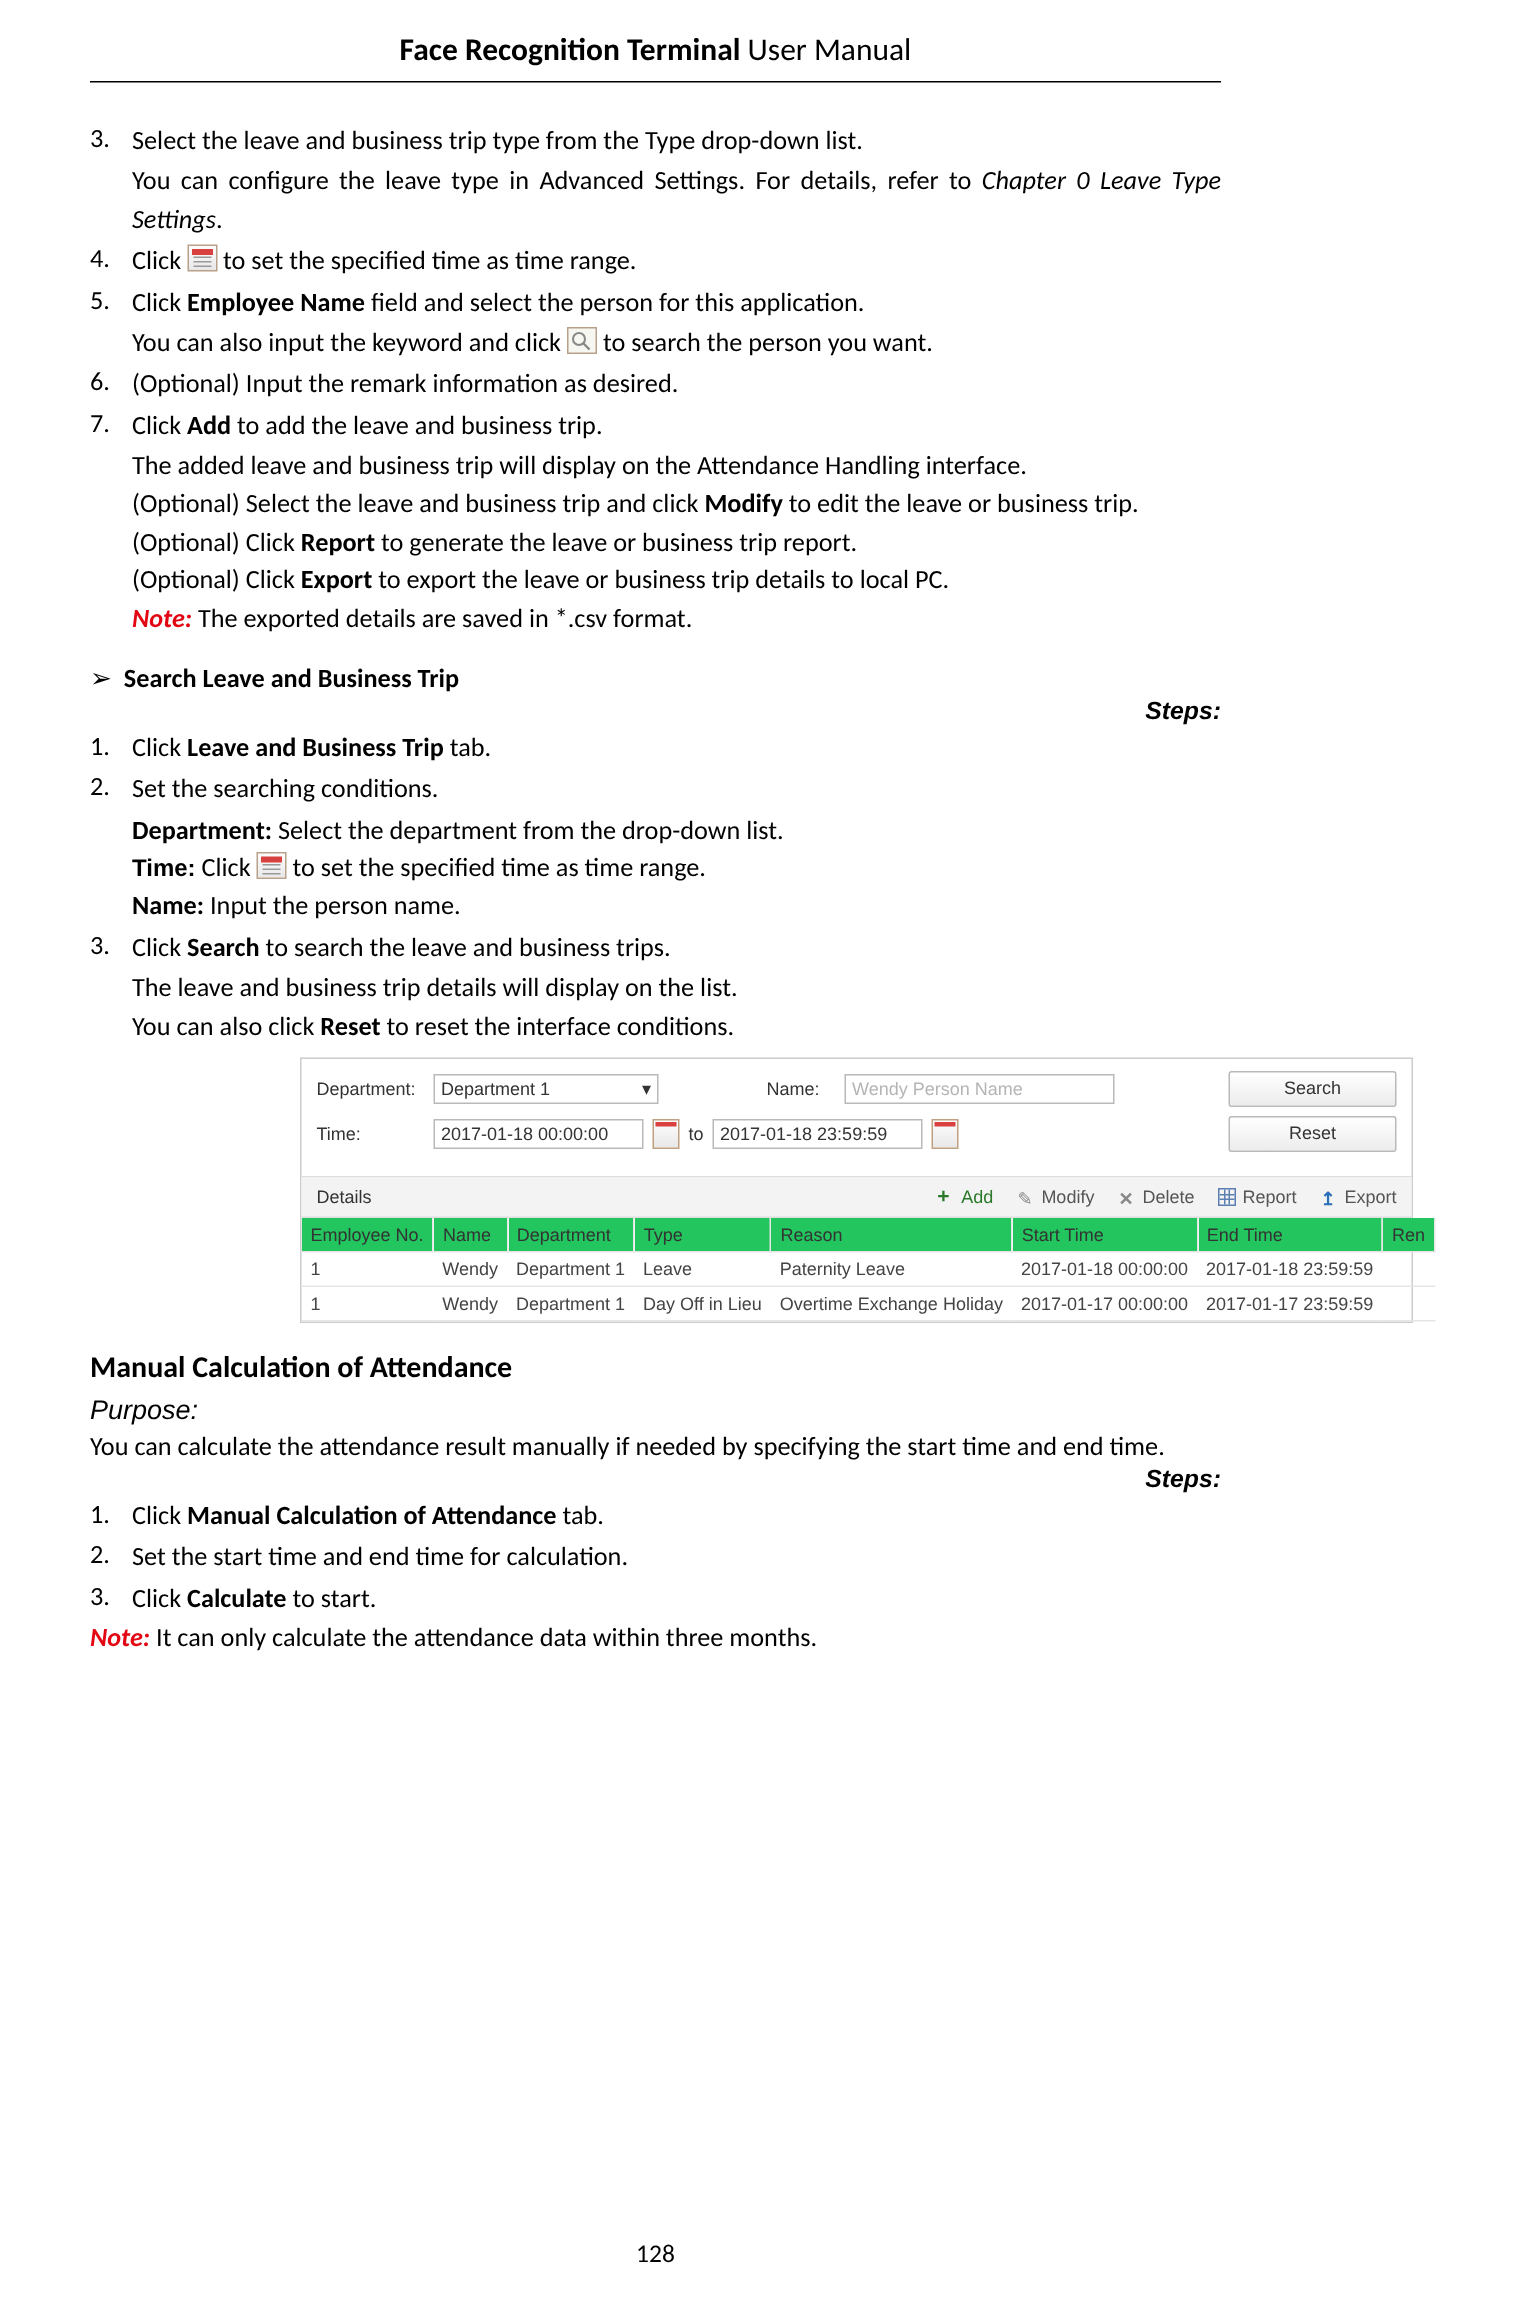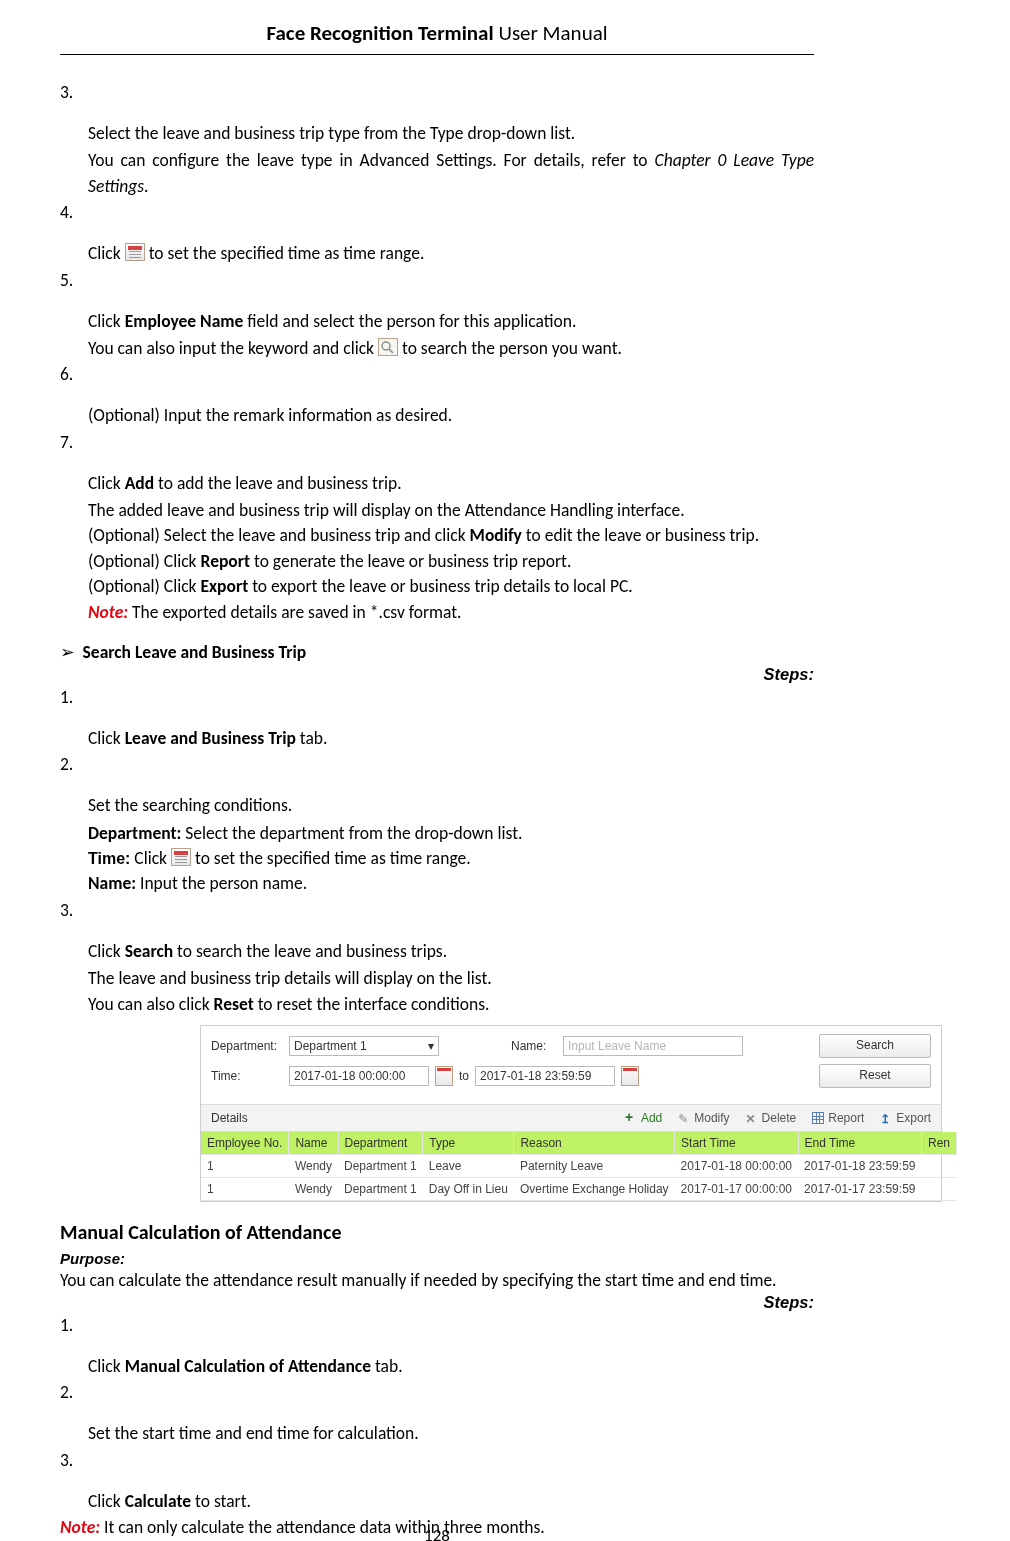--- a/index.html
+++ b/index.html
@@ -44,46 +44,45 @@
     text-align: justify;
   }
   .num {
     width: 28px;
     flex: 0 0 28px;
     text-align: left;
   }
   .licontent {
     flex: 1;
     line-height: 1.45;
-    margin-top: 40px;
   }
   .cont { padding-left: 28px; text-align: justify; line-height:1.45;}
   .b { font-weight: bold; }
   .i { font-style: italic; }
   .note { color: #e30613; font-weight: bold; font-style: italic;}
   .h-sub {
     font-weight: bold;
     font-size: 20px;
     margin-top: 18px;
     margin-bottom: 6px;
   }
   .steps-lbl {
     font-weight: bold;
     font-style: italic;
     margin: 2px 0;
     font-family: Arial, sans-serif;
     font-size:16.5px;
     text-align:right;
   }
   .purpose-lbl {
-    font-weight: bold;
+    font-weight: normal;
     font-style: italic;
     margin: 0 0 2px 0;
     font-family: Arial, sans-serif;
-    font-size:15px;
+    font-size:18px;
   }
   .inline-icon {
     display: inline-block;
     width: 18px;
     height: 16px;
     border: 1px solid #b8a08a;
     vertical-align: -2px;
     position: relative;
     background: linear-gradient(#fdfdfd,#e8e8e8);
   }
@@ -181,21 +180,21 @@
     text-align:left;
     padding: 4px 6px;
     border-bottom: 1px solid #e5e5e5;
     white-space: nowrap;
     overflow: hidden;
   }
   .ui-table th {
     font-weight: normal;
     color:#333;
     border-right: 1px solid #e5e5e5;
-    background:#bef264;
+    background:#22c55e;
   }
   .ui-table td { color:#444;}
   .col-emp{width:78px;} .col-name{width:56px;} .col-dept{width:82px;} .col-type{width:90px;}
   .col-reason{width:170px;} .col-start{width:130px;} .col-end{width:130px;} .col-rem{width:34px;}
 
 </style>
 </head>
 <body>
 
 <div class="page">
@@ -312,21 +311,21 @@
     <div class="ui-filters">
       <div class="ui-row">
         <span class="ui-lab">Department:</span>
         <span class="ui-input dept" style="display:inline-flex;align-items:center;justify-content:space-between;">
           <span>Department 1</span>
           <span>▾</span>
         </span>
         <span style="flex:0 0 60px;"></span>
         <span class="ui-lab" style="width:46px;">Name:</span>
         <span class="ui-input nm" style="display:inline-flex;align-items:center;">
-          <span style="color:#b5b5b5;">Input Leave Name</span>
+          <span style="color:#b5b5b5;">Wendy Person Name</span>
         </span>
         <span class="ui-gap"></span>
         <span class="ui-btn">Search</span>
       </div>
       <div class="ui-row">
         <span class="ui-lab">Time:</span>
         <span class="ui-input dt" style="display:inline-flex;align-items:center;">
           <span>2017-01-18 00:00:00</span>
         </span>
         <span class="ui-cal-ic"></span>

